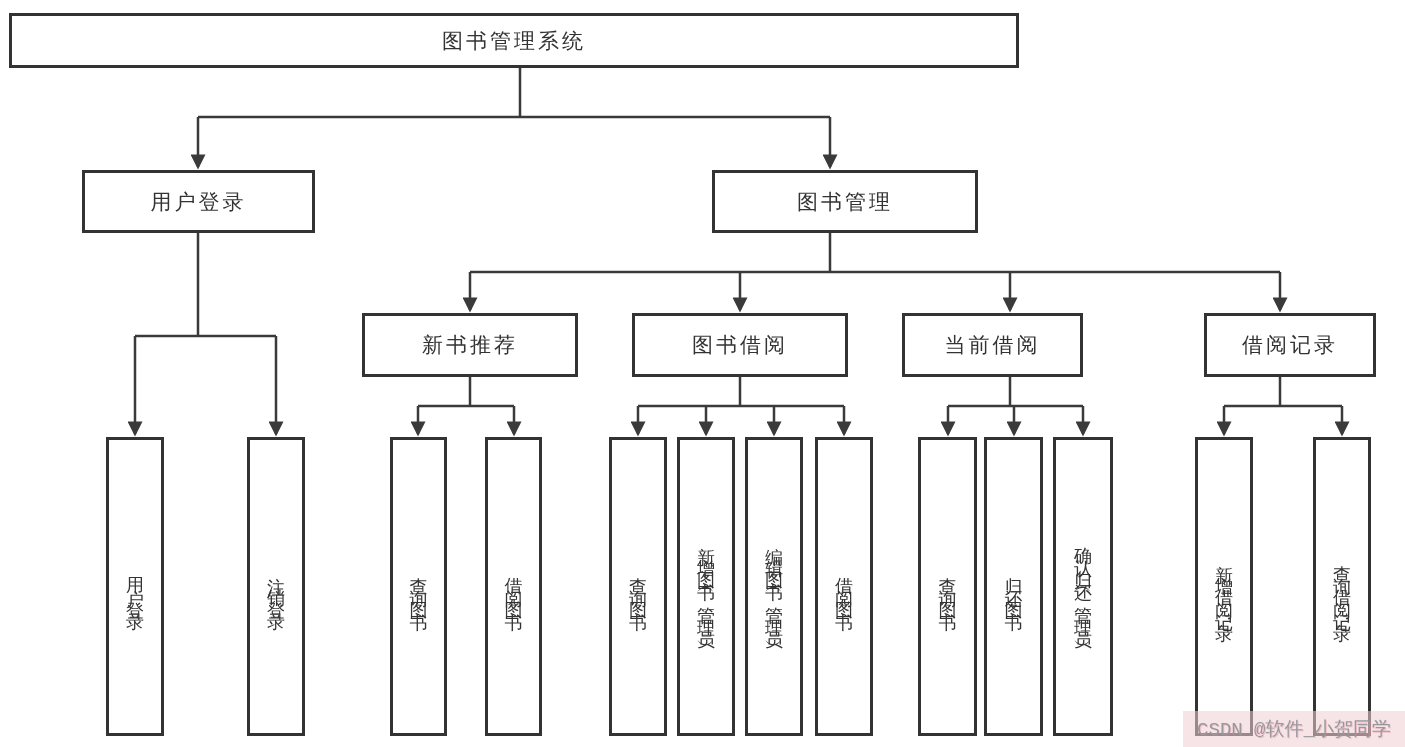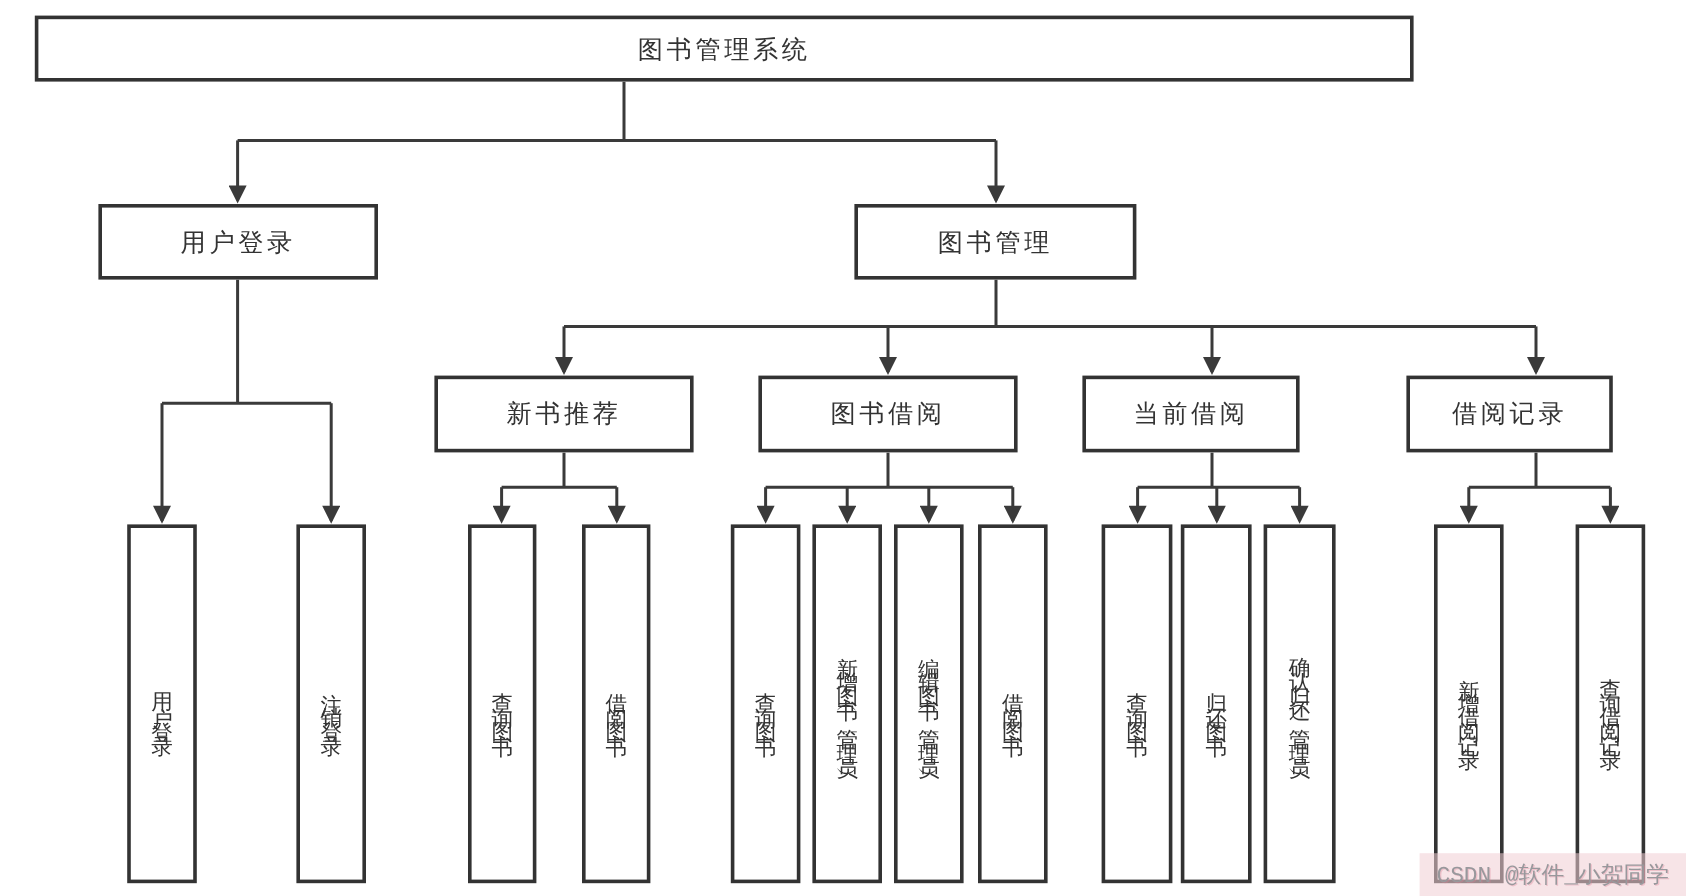--- a/index.html
+++ b/index.html
@@ -102,29 +102,29 @@
     <path class="wire" d="M706 406 V434" marker-end="url(#arrow)"></path>
     <path class="wire" d="M774 406 V434" marker-end="url(#arrow)"></path>
     <path class="wire" d="M844 406 V434" marker-end="url(#arrow)"></path>
     <path class="wire" d="M948 406 V434" marker-end="url(#arrow)"></path>
     <path class="wire" d="M1014 406 V434" marker-end="url(#arrow)"></path>
     <path class="wire" d="M1083 406 V434" marker-end="url(#arrow)"></path>
     <path class="wire" d="M1224 406 V434" marker-end="url(#arrow)"></path>
     <path class="wire" d="M1342 406 V434" marker-end="url(#arrow)"></path>
   </svg>
 
-  <div class="box h" style="left:29px;top:13px;width:1149px;height:55px">图书管理系统</div>
+  <div class="box h" style="left:9px;top:13px;width:1010px;height:55px">图书管理系统</div>
 
   <div class="box h" style="left:82px;top:170px;width:233px;height:63px">用户登录</div>
-  <div class="box h" style="left:712px;top:170px;width:235px;height:63px">图书管理</div>
+  <div class="box h" style="left:712px;top:170px;width:266px;height:63px">图书管理</div>
 
   <div class="box h" style="left:632px;top:313px;width:216px;height:64px">图书借阅</div>
   <div class="box h" style="left:362px;top:313px;width:216px;height:64px">新书推荐</div>
   <div class="box h" style="left:902px;top:313px;width:181px;height:64px">当前借阅</div>
-  <div class="box h" style="left:1172px;top:313px;width:172px;height:64px">借阅记录</div>
+  <div class="box h" style="left:1204px;top:313px;width:172px;height:64px">借阅记录</div>
 
   <div class="box v" style="left:106px;width:58px">用户登录</div>
   <div class="box v" style="left:247px;width:58px">注销登录</div>
 
   <div class="box v" style="left:390px;width:57px">查询图书</div>
   <div class="box v" style="left:485px;width:57px">借阅图书</div>
 
   <div class="box v" style="left:609px;width:58px">查询图书</div>
   <div class="box v" style="left:677px;width:58px">新增图书（管理员）</div>
   <div class="box v" style="left:745px;width:58px">编辑图书（管理员）</div>

